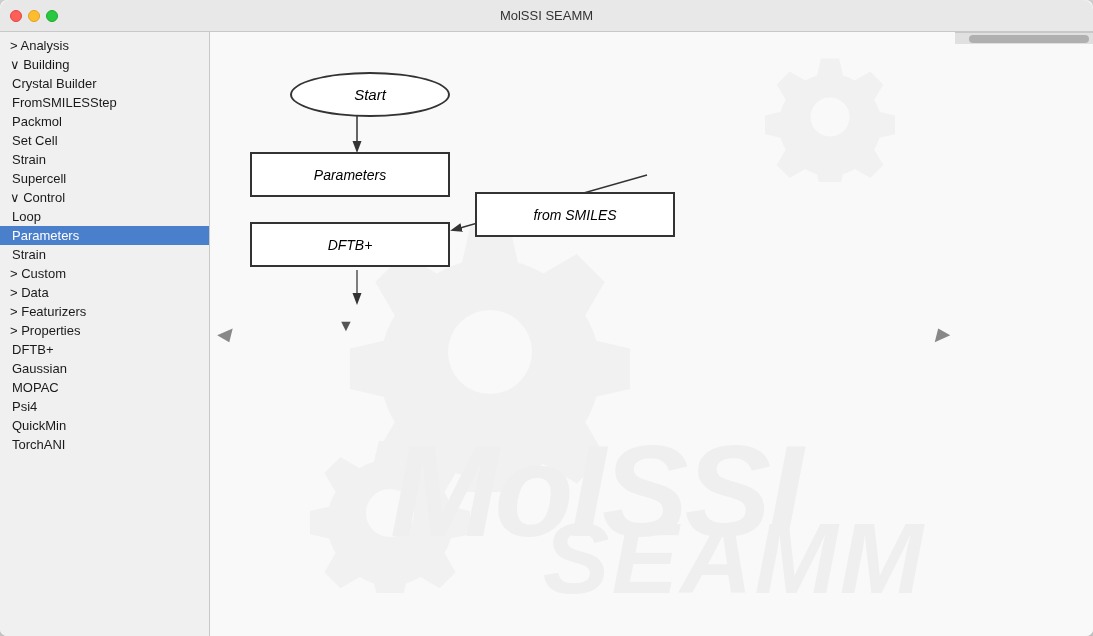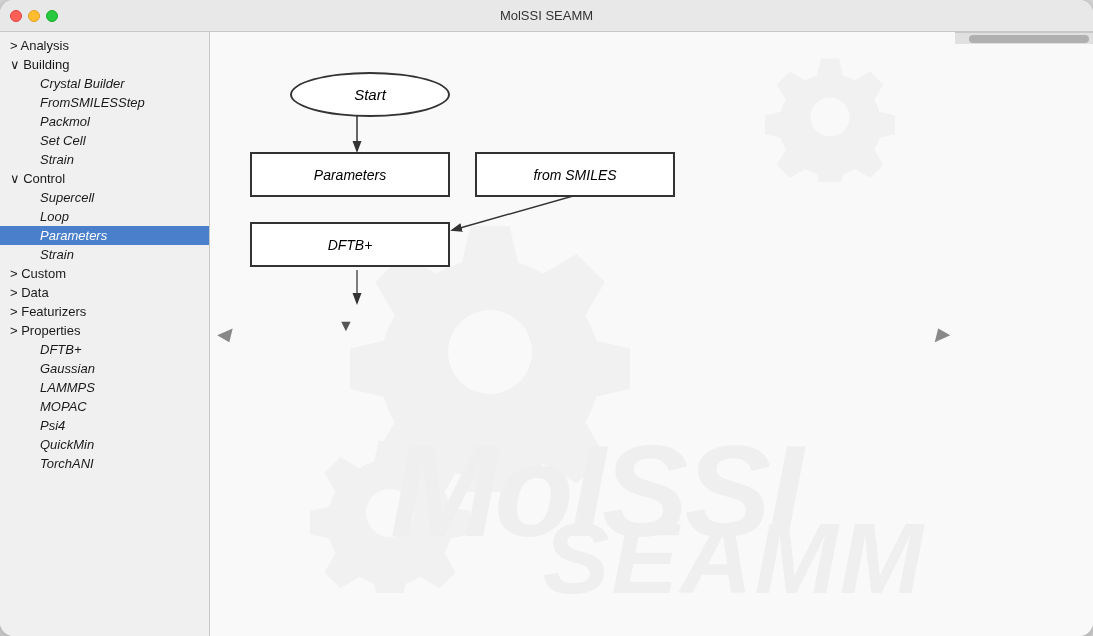--- a/index.html
+++ b/index.html
@@ -9,21 +9,21 @@
       background: #e0e0e0;
       display: flex;
       justify-content: center;
       align-items: center;
       height: 100vh;
     }
     .window {
       width: 1093px;
       height: 636px;
       background: #f5f5f5;
-      border-radius: 14px;
+      border-radius: 7px;
       box-shadow: 0 4px 24px rgba(0,0,0,0.4);
       display: flex;
       flex-direction: column;
       overflow: hidden;
     }
     .titlebar {
       height: 32px;
       background: #e8e8e8;
       border-bottom: 1px solid #c8c8c8;
       display: flex;
@@ -75,22 +75,21 @@
       color: #1a1a1a;
     }
     .sidebar-item.active {
       background: #4a7fcb;
       color: white;
     }
     .sidebar-item.category {
       font-weight: 400;
     }
     .sidebar-item.child {
-      padding-left: 40px;
-      font-style: italic;
+      padding-left: 12px;
     }
     .main-area {
       flex: 1;
       background: #f9f9f9;
       position: relative;
       overflow: hidden;
       display: flex;
       flex-direction: row;
       font-style: italic;
     }
@@ -175,32 +174,31 @@
 
     <div class="sidebar">
 
     <div class="sidebar-item category">&gt; Analysis</div>
         <div class="sidebar-item category">∨ Building</div>
         <div class="sidebar-item child">Crystal Builder</div>
         <div class="sidebar-item child">FromSMILESStep</div>
         <div class="sidebar-item child">Packmol</div>
         <div class="sidebar-item child">Set Cell</div>
         <div class="sidebar-item child">Strain</div>
+        <div class="sidebar-item child">Supercell</div>
         <div class="sidebar-item category">∨ Control</div>
-        <div class="sidebar-item child">Supercell</div>
         <div class="sidebar-item child">Loop</div>
         <div class="sidebar-item child active">Parameters</div>
         <div class="sidebar-item child">Strain</div>
         <div class="sidebar-item category">&gt; Custom</div>
         <div class="sidebar-item category">&gt; Data</div>
         <div class="sidebar-item category">&gt; Featurizers</div>
         <div class="sidebar-item category">&gt; Properties</div>
         <div class="sidebar-item child">DFTB+</div>
         <div class="sidebar-item child">Gaussian</div>
-        <div class="sidebar-item child">LAMMPS</div>
         <div class="sidebar-item child">MOPAC</div>
         <div class="sidebar-item child">Psi4</div>
         <div class="sidebar-item child">QuickMin</div>
         <div class="sidebar-item child">TorchANI</div>
       </div>
 
     <div class="main-area">
       <div class="canvas-area">
 
         <div class="watermark">
@@ -259,21 +257,21 @@
             font-size:14px;">
             <span>Parameters</span>
           </div>
         </div>
 
         <div style="position:absolute; top:120px; left:265px;">
 
           <div style="
             width:200px; height:45px; border:2px solid #333;
             background:white; display:flex; align-items:center; justify-content:center;
-            font-size:14px;">
+            font-size:14px;margin-top:40px;">
             <span>from SMILES</span>
           </div>
         </div>
 
         <div style="position:absolute; top:190px; left:40px;">
 
           <div style="
             width:200px; height:45px; border:2px solid #333;
             background:white; display:flex; align-items:center; justify-content:center;
             font-size:14px;">

